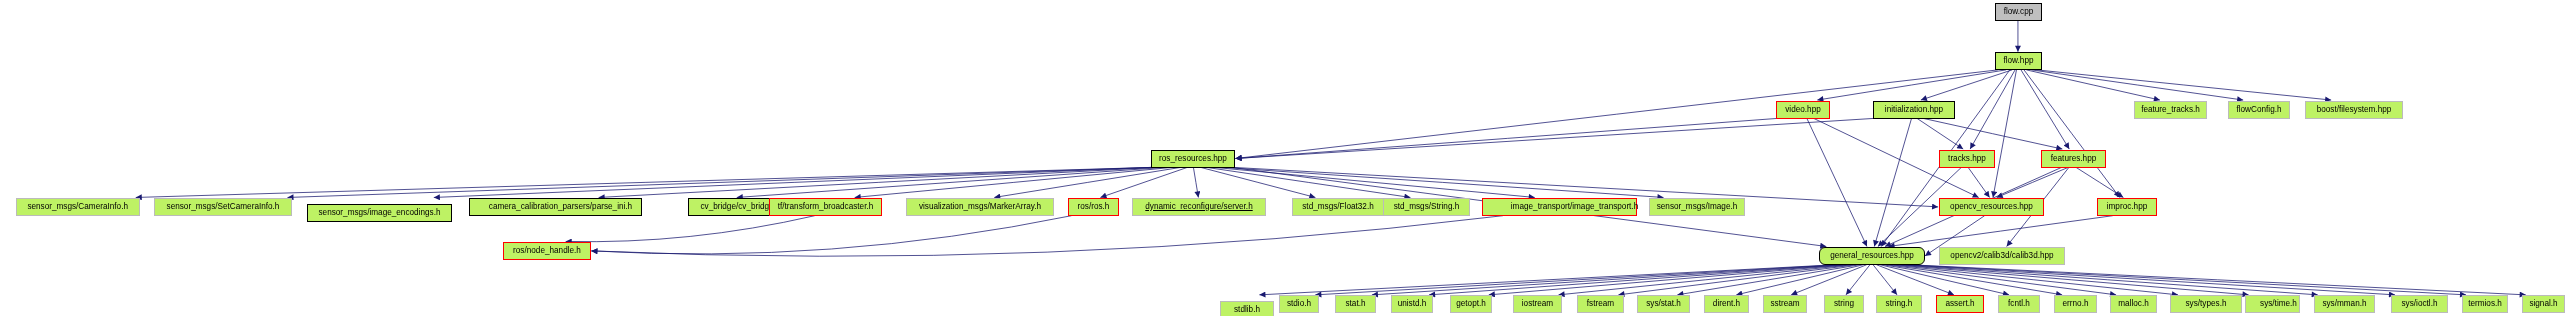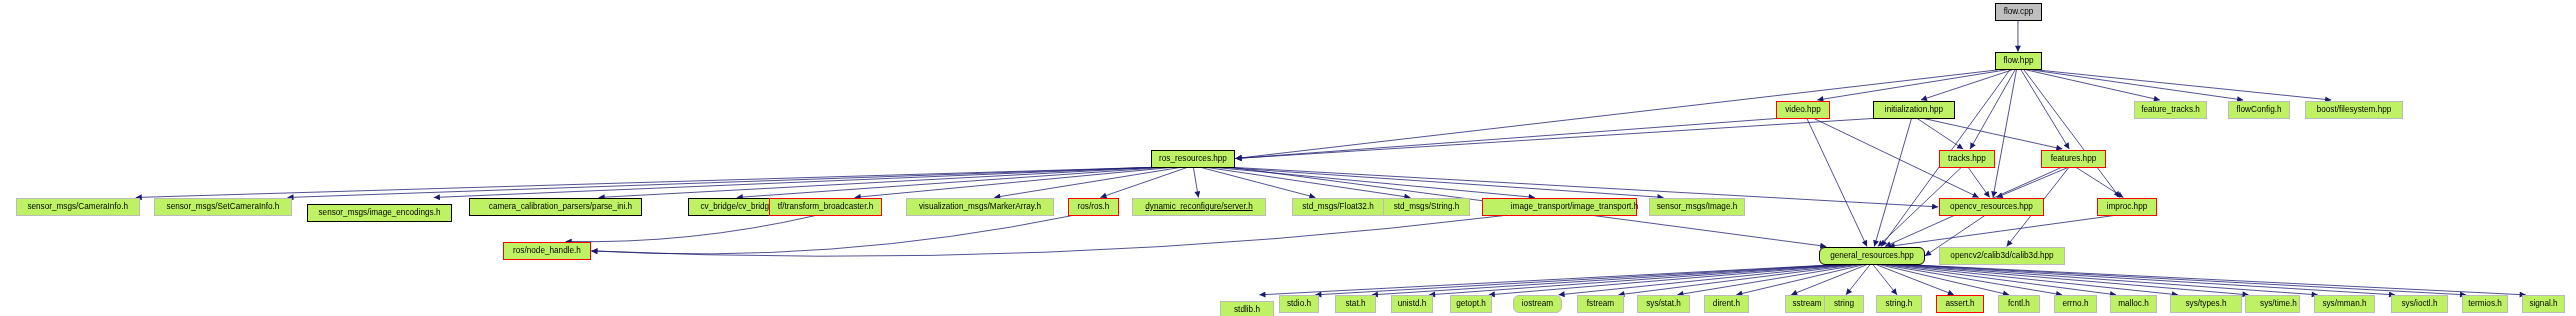--- a/index.html
+++ b/index.html
@@ -118,25 +118,25 @@
     <div class="node b-red" style="left: 1939px; top: 198px; width: 105px; height: 17.6px;">opencv_resources.hpp</div>
     <div class="node b-red" style="left: 2097px; top: 198px; width: 60px; height: 17.6px;">improc.hpp</div>
     <div class="node b-red" style="left: 503px; top: 242px; width: 88px; height: 17.6px;">ros/node_handle.h</div>
     <div class="node b-black" style="left: 1819px; top: 247px; width: 106px; height: 17.6px; border-radius: 6px;">general_resources.hpp</div>
     <div class="node b-gray" style="left: 1939px; top: 247px; width: 126px; height: 17.6px;">opencv2/calib3d/calib3d.hpp</div>
     <div class="node b-gray" style="left: 1220px; top: 301px; width: 54px; height: 17.6px;">stdlib.h</div>
     <div class="node b-gray" style="left: 1279px; top: 295px; width: 40px; height: 17.6px;">stdio.h</div>
     <div class="node b-gray" style="left: 1335px; top: 295px; width: 41px; height: 17.6px;">stat.h</div>
     <div class="node b-gray" style="left: 1391px; top: 295px; width: 42px; height: 17.6px;">unistd.h</div>
     <div class="node b-gray" style="left: 1450px; top: 295px; width: 42px; height: 17.6px;">getopt.h</div>
-    <div class="node b-gray" style="left: 1513px; top: 295px; width: 49px; height: 17.6px; border-radius: 6px;">iostream</div>
+    <div class="node b-gray" style="left: 1513px; top: 295px; width: 49px; height: 17.6px;">iostream</div>
     <div class="node b-gray" style="left: 1577px; top: 295px; width: 47px; height: 17.6px;">fstream</div>
     <div class="node b-gray" style="left: 1637px; top: 295px; width: 53px; height: 17.6px;">sys/stat.h</div>
     <div class="node b-gray" style="left: 1704px; top: 295px; width: 45px; height: 17.6px;">dirent.h</div>
-    <div class="node b-gray" style="left: 1763px; top: 295px; width: 44px; height: 17.6px; margin-left: 22px;">sstream</div>
+    <div class="node b-gray" style="left: 1763px; top: 295px; width: 44px; height: 17.6px;">sstream</div>
     <div class="node b-gray" style="left: 1824px; top: 295px; width: 40px; height: 17.6px;">string</div>
     <div class="node b-gray" style="left: 1876px; top: 295px; width: 46px; height: 17.6px;">string.h</div>
     <div class="node b-red" style="left: 1936px; top: 295px; width: 48px; height: 17.6px;">assert.h</div>
     <div class="node b-gray" style="left: 1998px; top: 295px; width: 42px; height: 17.6px;">fcntl.h</div>
     <div class="node b-gray" style="left: 2054px; top: 295px; width: 43px; height: 17.6px;">errno.h</div>
     <div class="node b-gray" style="left: 2110px; top: 295px; width: 47px; height: 17.6px;">malloc.h</div>
     <div class="node b-gray" style="left: 2170px; top: 295px; width: 72px; height: 17.6px;">sys/types.h</div>
     <div class="node b-gray" style="left: 2245px; top: 295px; width: 55px; height: 17.6px; padding-left: 12px;">sys/time.h</div>
     <div class="node b-gray" style="left: 2314px; top: 295px; width: 61px; height: 17.6px;">sys/mman.h</div>
     <div class="node b-gray" style="left: 2391px; top: 295px; width: 57px; height: 17.6px;">sys/ioctl.h</div>

